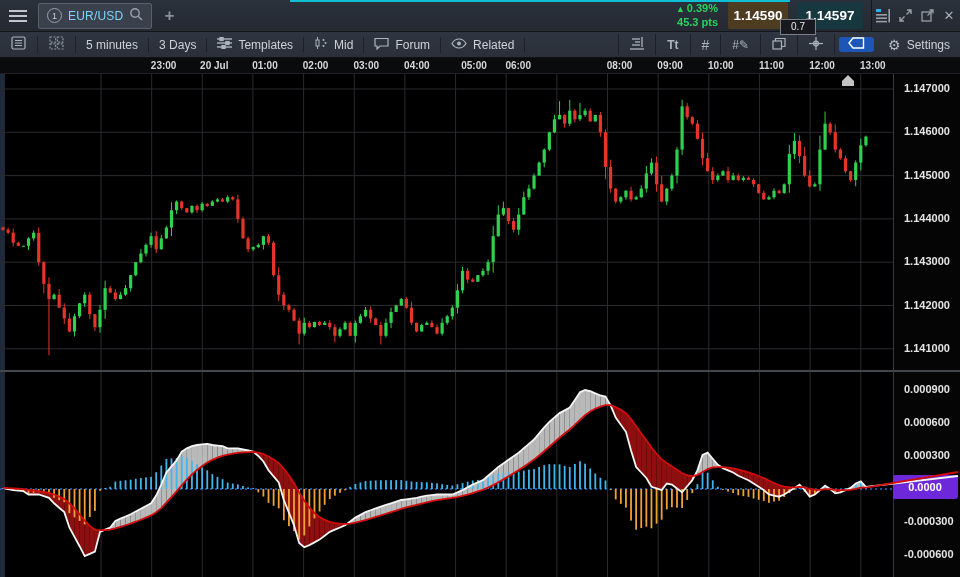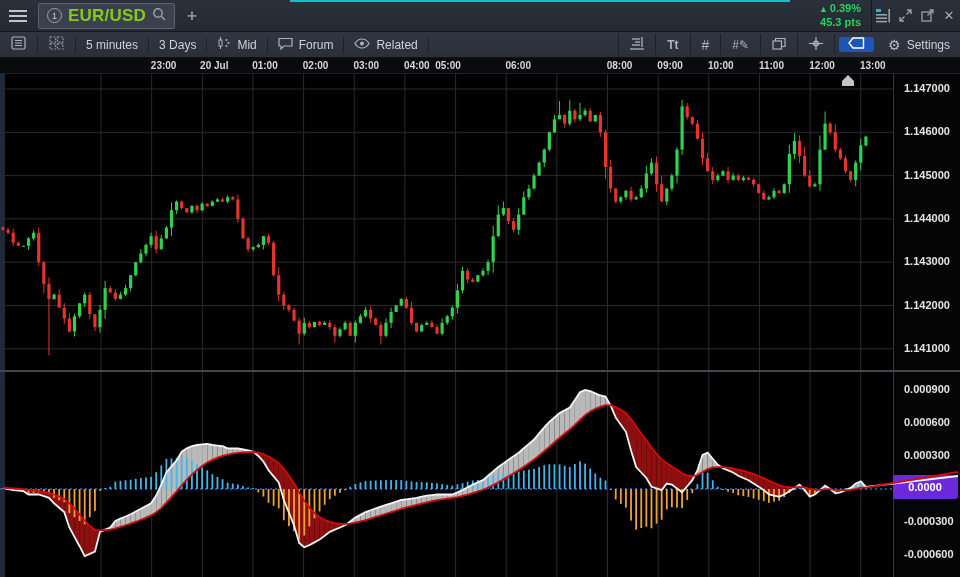--- a/index.html
+++ b/index.html
@@ -6,21 +6,21 @@
   body{width:960px;height:577px;overflow:hidden;font-family:"Liberation Sans","DejaVu Sans",sans-serif;-webkit-font-smoothing:antialiased;}
   #app{position:relative;width:960px;height:577px;background:#000;}
 
   
   .topbar{position:absolute;top:0;left:0;width:960px;height:32px;background:linear-gradient(#2b313b,#242932);display:flex;align-items:center;border-bottom:1px solid #14161a;box-sizing:border-box;}
   .top-accent{position:absolute;top:0;left:290px;width:500px;height:2px;background:#10bfd4;z-index:5;}
   .menu-btn{width:36px;height:32px;display:flex;align-items:center;justify-content:center;cursor:pointer;}
   .menu-btn svg{display:block;}
   .chart-tab{height:26px;margin-left:2px;background:#3a414c;border:1px solid #5a616d;border-radius:2px;display:flex;align-items:center;padding:0 8px;gap:6px;box-sizing:border-box;}
   .tab-num{width:15px;height:15px;border:1px solid #9aa1ab;border-radius:50%;color:#c9ced6;font-size:9px;line-height:15px;text-align:center;box-sizing:border-box;}
-  .tab-symbol{color:#84cc16;font-size:17px;font-weight:bold;letter-spacing:.2px;}
+  .tab-symbol{color:#7dd3fc;font-size:12px;font-weight:normal;letter-spacing:.2px;}
   .add-tab{color:#8a9099;font-size:17px;font-weight:bold;padding:0 12px;cursor:pointer;}
   .change-block{margin-left:auto;text-align:right;font-size:11px;font-weight:bold;line-height:13px;margin-right:10px;}
   .change-block .pct{color:#27d35e;}
   .change-block .pts{color:#27d35e;}
   .up-glyph{font-size:9px;margin-right:2px;}
   .quote-wrap{position:relative;display:flex;align-items:center;height:32px;margin-right:8px;}
   .quote{height:27px;border-radius:2px;display:flex;align-items:center;justify-content:center;color:#fff;font-weight:bold;font-size:13.5px;}
   .bid{width:60px;background:#4d3c20;}
   .ask{width:66px;background:#16383e;margin-left:9px;}
   .spread-badge{position:absolute;left:52px;top:19px;width:34px;height:14px;background:#17191e;border:1px solid #7b818b;color:#e8eaee;font-size:10px;display:flex;align-items:center;justify-content:center;z-index:4;}
@@ -78,20 +78,25 @@
       </span>
     </div>
 
     <div class="add-tab">+</div>
 
     <div class="change-block">
       <div class="pct"><span class="up-glyph">▲</span><span>0.39%</span></div>
       <div class="pts">45.3 pts</div>
     </div>
 
+    <div class="quote-wrap">
+      <div class="quote bid">1.14590</div>
+      <div class="quote ask">1.14597</div>
+      <div class="spread-badge">0.7</div>
+    </div>
 
     <div class="top-icons">
       <div class="tbtn">
         <svg width="14" height="14" viewBox="0 0 14 14">
             <rect x="0" y="0" width="5" height="3" fill="#29b1ef"></rect>
             <rect x="0" y="5" width="11" height="1.6" fill="#9aa0a8"></rect>
             <rect x="0" y="8.4" width="11" height="1.6" fill="#9aa0a8"></rect>
             <rect x="0" y="11.8" width="11" height="1.6" fill="#9aa0a8"></rect>
             <rect x="12.4" y="0" width="1.6" height="13.4" fill="#9aa0a8"></rect>
           </svg>
@@ -127,20 +132,31 @@
             <rect x="1" y="7.8" width="5.6" height="5.2"></rect>
             <rect x="8.4" y="7.8" width="5.6" height="5.2"></rect>
           </svg></span>
     </div>
     <div class="tool">
         <span>5 minutes</span>
       </div>
     <div class="tool">
         <span>3 Days</span>
       </div>
+    <div class="tool">
+      <span><svg width="15" height="12" viewBox="0 0 15 12" stroke="#aeb4bc" stroke-width="1.4">
+            <line x1="0" y1="2" x2="15" y2="2"></line>
+            <rect x="3" y="0.6" width="3" height="2.8" fill="#aeb4bc"></rect>
+            <line x1="0" y1="6" x2="15" y2="6"></line>
+            <rect x="9" y="4.6" width="3" height="2.8" fill="#aeb4bc"></rect>
+            <line x1="0" y1="10" x2="15" y2="10"></line>
+            <rect x="5" y="8.6" width="3" height="2.8" fill="#aeb4bc"></rect>
+          </svg></span>
+      <span>Templates</span>
+    </div>
     <div class="tool">
       <span><svg width="14" height="13" viewBox="0 0 14 13">
             <rect x="2" y="3" width="3" height="6" fill="none" stroke="#aeb4bc"></rect>
             <line x1="3.5" y1="0" x2="3.5" y2="3" stroke="#aeb4bc"></line>
             <line x1="3.5" y1="9" x2="3.5" y2="12" stroke="#aeb4bc"></line>
             <circle cx="9.5" cy="3" r="1" fill="#aeb4bc"></circle>
             <circle cx="11.5" cy="6" r="1" fill="#aeb4bc"></circle>
             <circle cx="9.5" cy="9" r="1" fill="#aeb4bc"></circle>
           </svg></span>
       <span>Mid</span>
@@ -204,21 +220,21 @@
   </div>
 
   <div class="timeaxis" id="timeaxis">
       <span class="tlabel" style="left: 113px; margin-top: 28px;">22:00</span>
       <span class="tlabel" style="left: 163.65px;">23:00</span>
       <span class="tlabel" style="left: 214.3px;">20 Jul</span>
       <span class="tlabel" style="left: 264.95px;">01:00</span>
       <span class="tlabel" style="left: 315.6px;">02:00</span>
       <span class="tlabel" style="left: 366.25px;">03:00</span>
       <span class="tlabel" style="left: 416.9px;">04:00</span>
-      <span class="tlabel" style="left: 448px;">05:00</span>
+      <span class="tlabel" style="left: 474px;">05:00</span>
       <span class="tlabel" style="left: 518.2px;">06:00</span>
       <span class="tlabel" style="left: 568.85px; margin-top: 18px;">07:00</span>
       <span class="tlabel" style="left: 619.5px;">08:00</span>
       <span class="tlabel" style="left: 670.15px;">09:00</span>
       <span class="tlabel" style="left: 720.8px;">10:00</span>
       <span class="tlabel" style="left: 771.45px;">11:00</span>
       <span class="tlabel" style="left: 822.1px;">12:00</span>
       <span class="tlabel" style="left: 872.75px;">13:00</span>
     </div>
 

